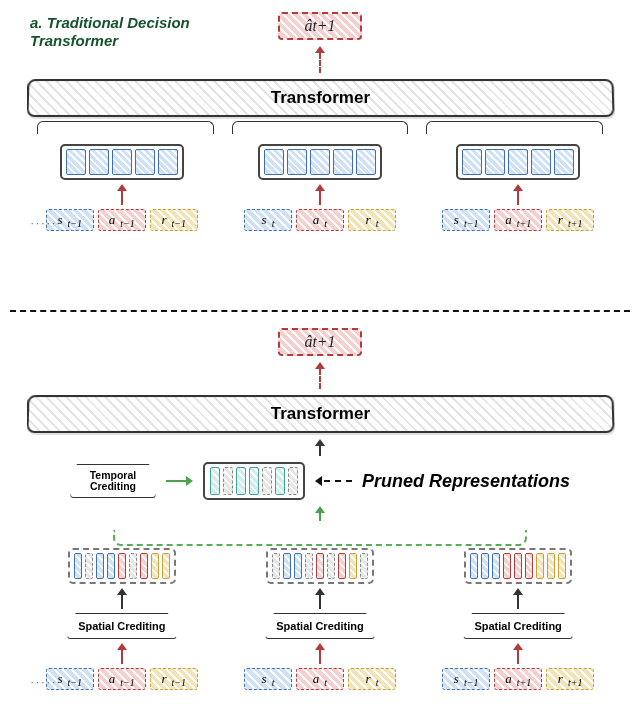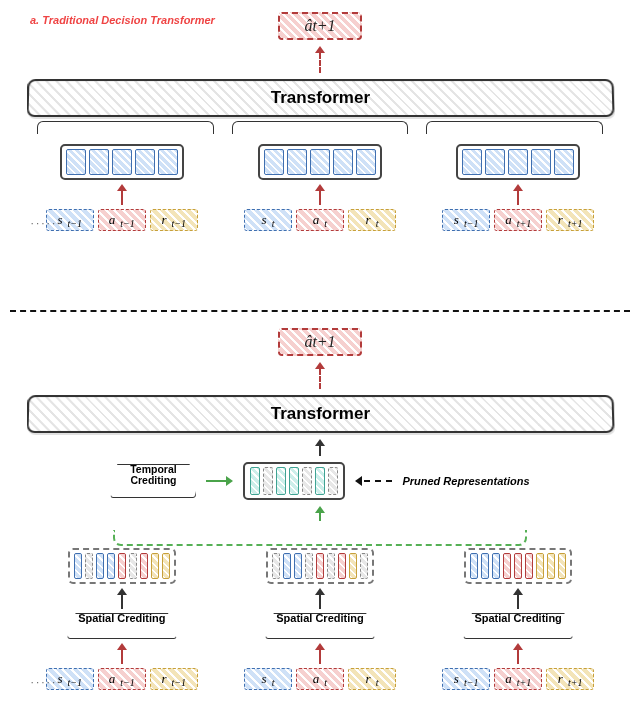--- a/index.html
+++ b/index.html
@@ -19,23 +19,23 @@
     position: relative;
     width: 100%;
     box-sizing: border-box;
   }
   .panel-title {
     position: absolute;
     top: 6px;
     left: 20px;
     font-weight: bold;
     font-style: italic;
-    font-size: 11px;
+    font-size: 15px;
     line-height: 1.2;
-    color: #ef4444;
+    color: #14532d;
     max-width: 240px;
   }
   .stack {
     display: flex;
     flex-direction: column;
     align-items: center;
     gap: 6px;
   }
   
   .hatch-white { background: repeating-linear-gradient(45deg, #e4e4e4 0 2px, #fff 2px 7px); }
@@ -144,40 +144,40 @@
   .divider-dash {
     border: none;
     border-top: 2.2px dashed #111;
     margin: 10px 0 12px 0;
   }
 
   .trapezoid {
     position: relative;
     width: 110px;
     height: 26px;
-    display:flex; justify-content:center;
+    display:flex; align-items:center; justify-content:center;
     font-size: 11px;
     font-weight: bold;
   }
   .trapezoid::before {
     content:"";
     position:absolute;
     inset:0;
     background:#fff;
     border:1.6px solid #333;
     clip-path: polygon(8% 0, 92% 0, 100% 100%, 0 100%);
     border-radius:3px;
   }
   .trapezoid span { position:relative; z-index:1; padding:0 2px; line-height:1; text-align:center;}
 
   .temporal-row {
     display:flex; align-items:center; gap:10px; justify-content:center; width:98%; position:relative;
   }
   .pruned-label {
-    font-size: 11px; font-weight:bold; font-style: italic;
+    font-size: 18px; font-weight:bold; font-style: italic;
   }
   .pruned-arrow {
     display:flex; align-items:center; gap:2px;
   }
   .pruned-arrow .dashline{
     width:28px; border-top:2px dashed #111;
   }
   .pruned-arrow .headL{
     width:0;height:0;border-top:5px solid transparent;border-bottom:5px solid transparent;border-right:7px solid #111;
   }

